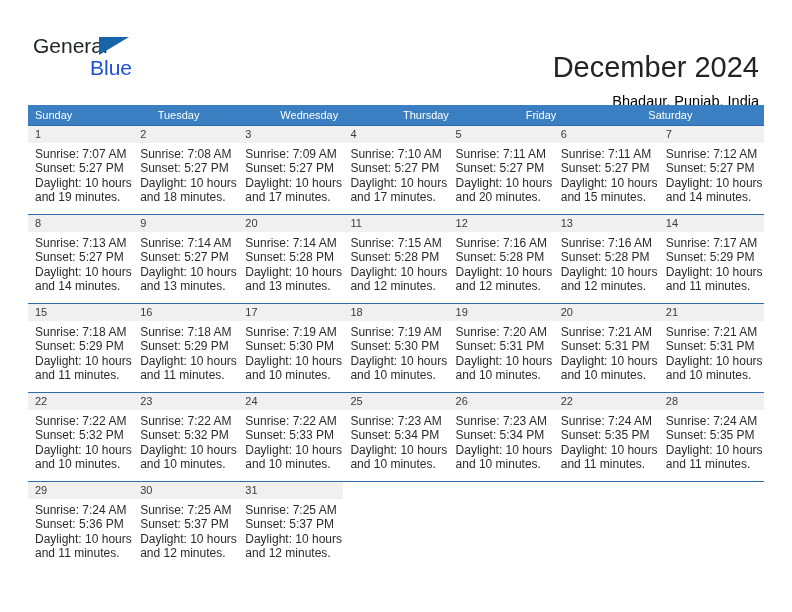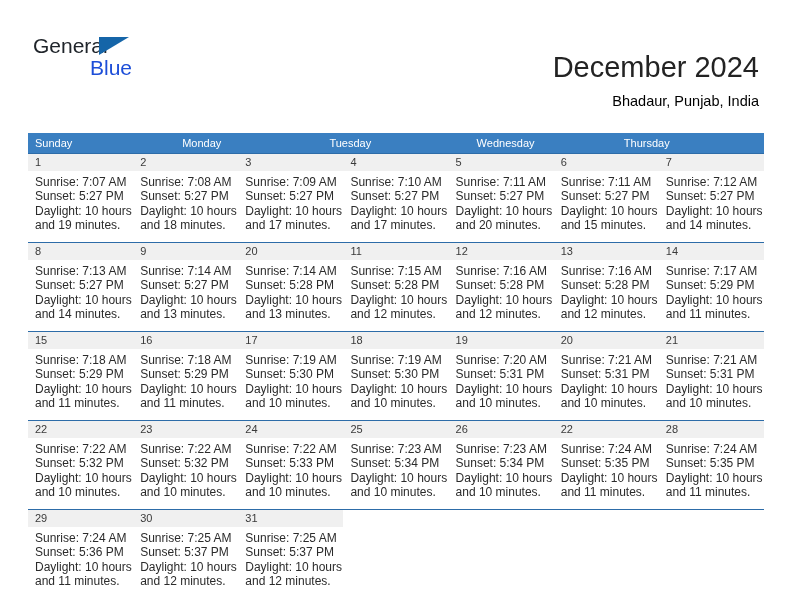--- a/index.html
+++ b/index.html
@@ -83,21 +83,20 @@
     margin-top: 7px;
     white-space: nowrap;
   }
 
   
   .calendar {
     position: absolute;
     left: 28px;
     top: 105px;
     width: 736px;
-    margin-top: 28px;
   }
   .weekdays {
     display: flex;
     background: #3a7fc1;
     height: 20px;
   }
   .weekday {
     flex: 1 1 0;
     color: #ffffff;
     font-size: 11px;
@@ -161,24 +160,25 @@
       <div class="cal-title">December 2024</div>
       <div class="cal-subtitle">Bhadaur, Punjab, India</div>
     </div>
 
   </div>
 
   <div class="calendar">
 
     <div class="weekdays">
       <div class="weekday">Sunday</div>
-      <div class="weekday">Monday</div>
       <div class="weekday">Tuesday</div>
       <div class="weekday">Wednesday</div>
       <div class="weekday">Thursday</div>
+      <div class="weekday">Friday</div>
+      <div class="weekday">Saturday</div>
     </div>
 
     <div class="week">
       <div class="day">
         <div class="day-number-bar">1</div>
         <div class="day-info">
           <div>Sunrise: 7:07 AM</div>
           <div>Sunset: 5:27 PM</div>
           <div>Daylight: 10 hours</div>
           <div>and 19 minutes.</div>

